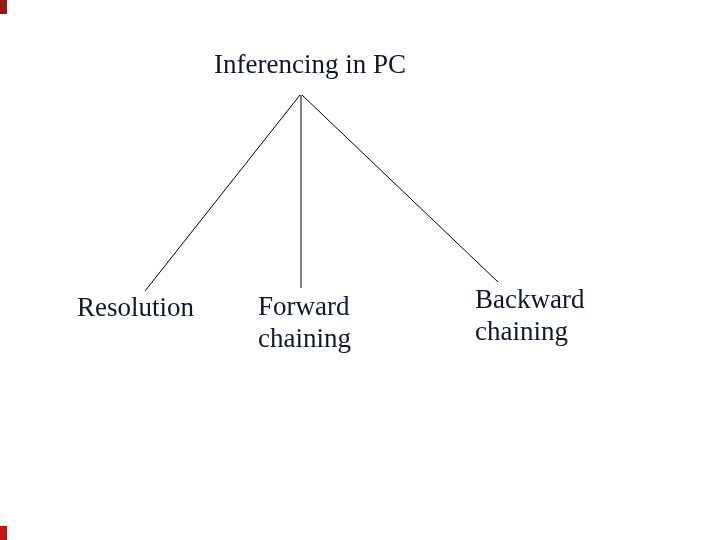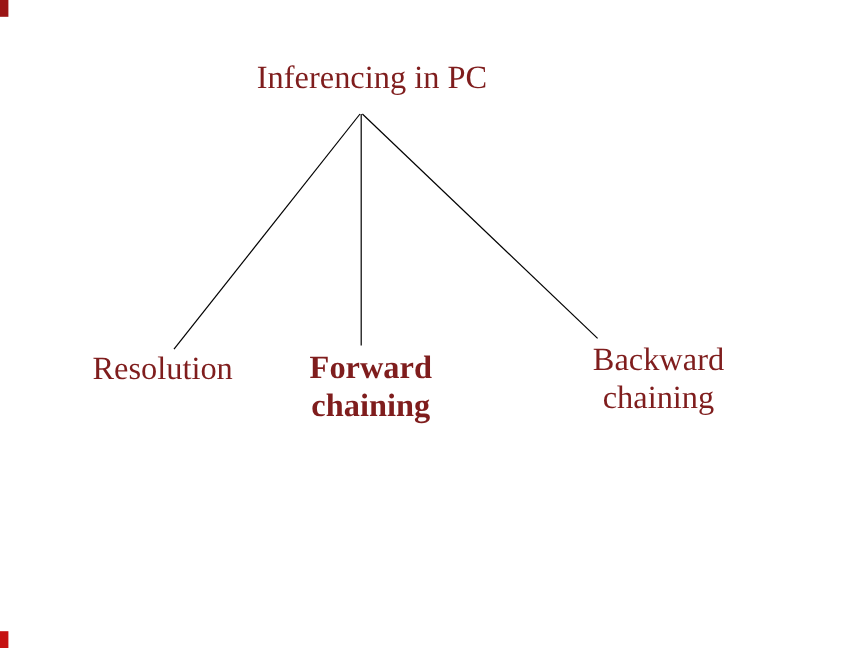--- a/index.html
+++ b/index.html
@@ -27,28 +27,27 @@
   }
   .edges line {
     stroke: #000000;
     stroke-width: 1;
   }
   .node {
     position: absolute;
     font-size: 27px;
     line-height: 32px;
     white-space: nowrap;
-    color: #7f1d1d;
-    text-align: center;
+    color: #0f172a;
   }
   .node span { display: block; }
   .node-title      { left: 214px; top: 48px;  }
   .node-resolution { left: 29px;  top: 291px; margin-left: 48px; }
-  .node-forward    { left: 258px; top: 290px; font-weight: bold; }
-  .node-backward   { left: 475px; top: 283px; margin-left: 19px; }
+  .node-forward    { left: 258px; top: 290px; }
+  .node-backward   { left: 475px; top: 283px; }
   .edge-mark {
     position: absolute;
     left: 0;
     width: 7px;
     height: 14px;
   }
   .edge-mark-top    { top: 0;     background: #9b1515; }
   .edge-mark-bottom { top: 526px; background: #c51212; }
 </style>
 </head>

